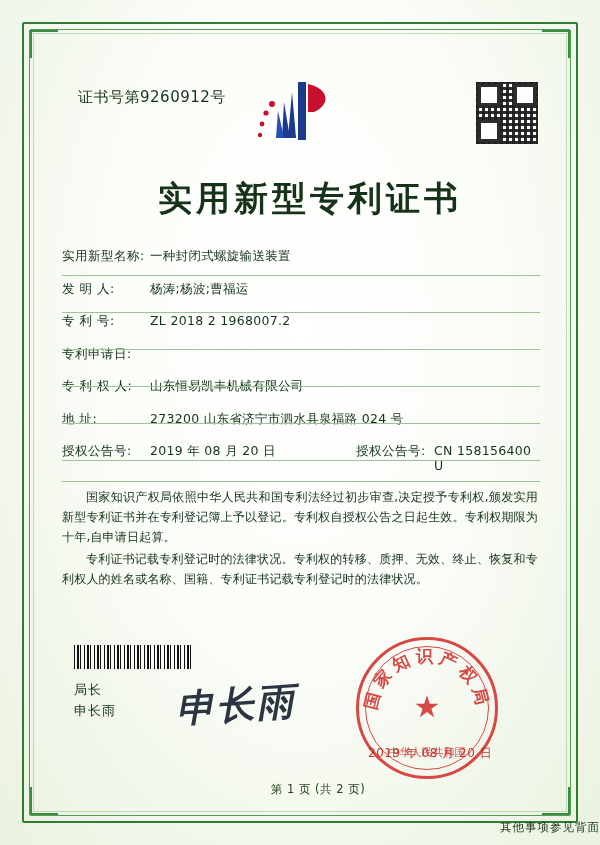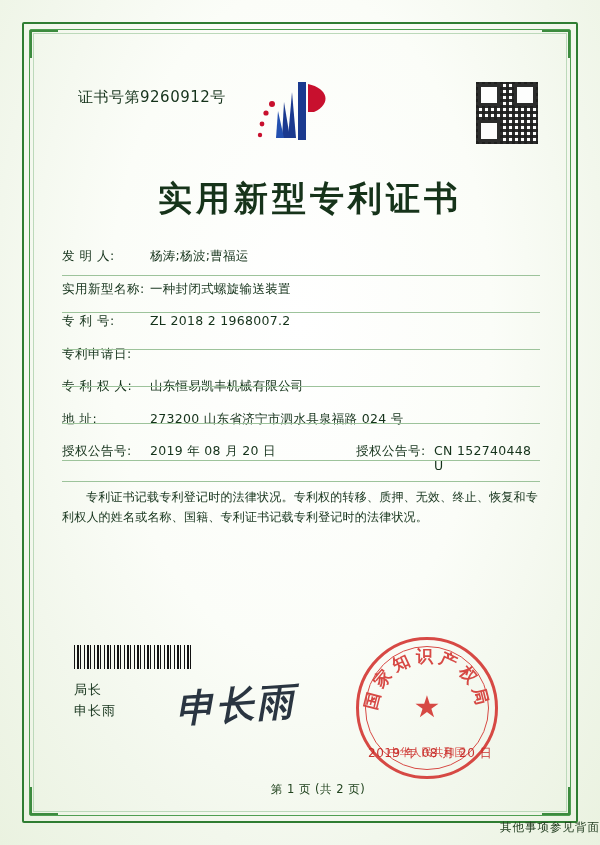--- a/index.html
+++ b/index.html
@@ -310,27 +310,27 @@
 
   <div class="qr">
       <span class="qr-b"></span>
     </div>
 
   <div class="title">实用新型专利证书</div>
 
   <div class="fields">
 
     <div class="field-row">
+      <div class="field-label">实用新型名称:</div>
+      <div class="field-value">一种封闭式螺旋输送装置</div>
+    </div>
+
+    <div class="field-row">
       <div class="field-label">发 明 人:</div>
       <div class="field-value">杨涛;杨波;曹福运</div>
-    </div>
-
-    <div class="field-row">
-      <div class="field-label">实用新型名称:</div>
-      <div class="field-value">一种封闭式螺旋输送装置</div>
     </div>
 
     <div class="field-row">
       <div class="field-label">专 利 号:</div>
       <div class="field-value">ZL 2018 2 1968007.2</div>
     </div>
 
     <div class="field-row">
       <div class="field-label">专利申请日:</div>
     </div>
@@ -342,34 +342,35 @@
 
     <div class="field-row">
       <div class="field-label">地 址:</div>
       <div class="field-value">273200 山东省济宁市泗水县泉福路 024 号</div>
     </div>
 
     <div class="field-row split">
       <div class="field-label">授权公告号:</div>
       <div class="field-value">2019 年 08 月 20 日</div>
       <div class="field-label2">授权公告号:</div>
-      <div class="field-value2">CN 152740448 U</div>
+      <div class="field-value2">CN 158156400 U</div>
     </div>
 
   </div>
 
   <div class="divider" style="top:275px"></div>
   <div class="divider" style="top:312px"></div>
   <div class="divider" style="top:349px"></div>
   <div class="divider" style="top:386px"></div>
   <div class="divider" style="top:423px"></div>
   <div class="divider" style="top:460px"></div>
   <div class="divider" style="top:481px"></div>
 
   <div class="paragraphs">
+    <p>国家知识产权局依照中华人民共和国专利法经过初步审查,决定授予专利权,颁发实用新型专利证书并在专利登记簿上予以登记。专利权自授权公告之日起生效。专利权期限为十年,自申请日起算。</p>
     <p>专利证书记载专利登记时的法律状况。专利权的转移、质押、无效、终止、恢复和专利权人的姓名或名称、国籍、专利证书记载专利登记时的法律状况。</p>
   </div>
 
   <div class="barcode"></div>
 
   <div class="sign-block">
     <div>局长</div>
     <div>申长雨</div>
   </div>
 

